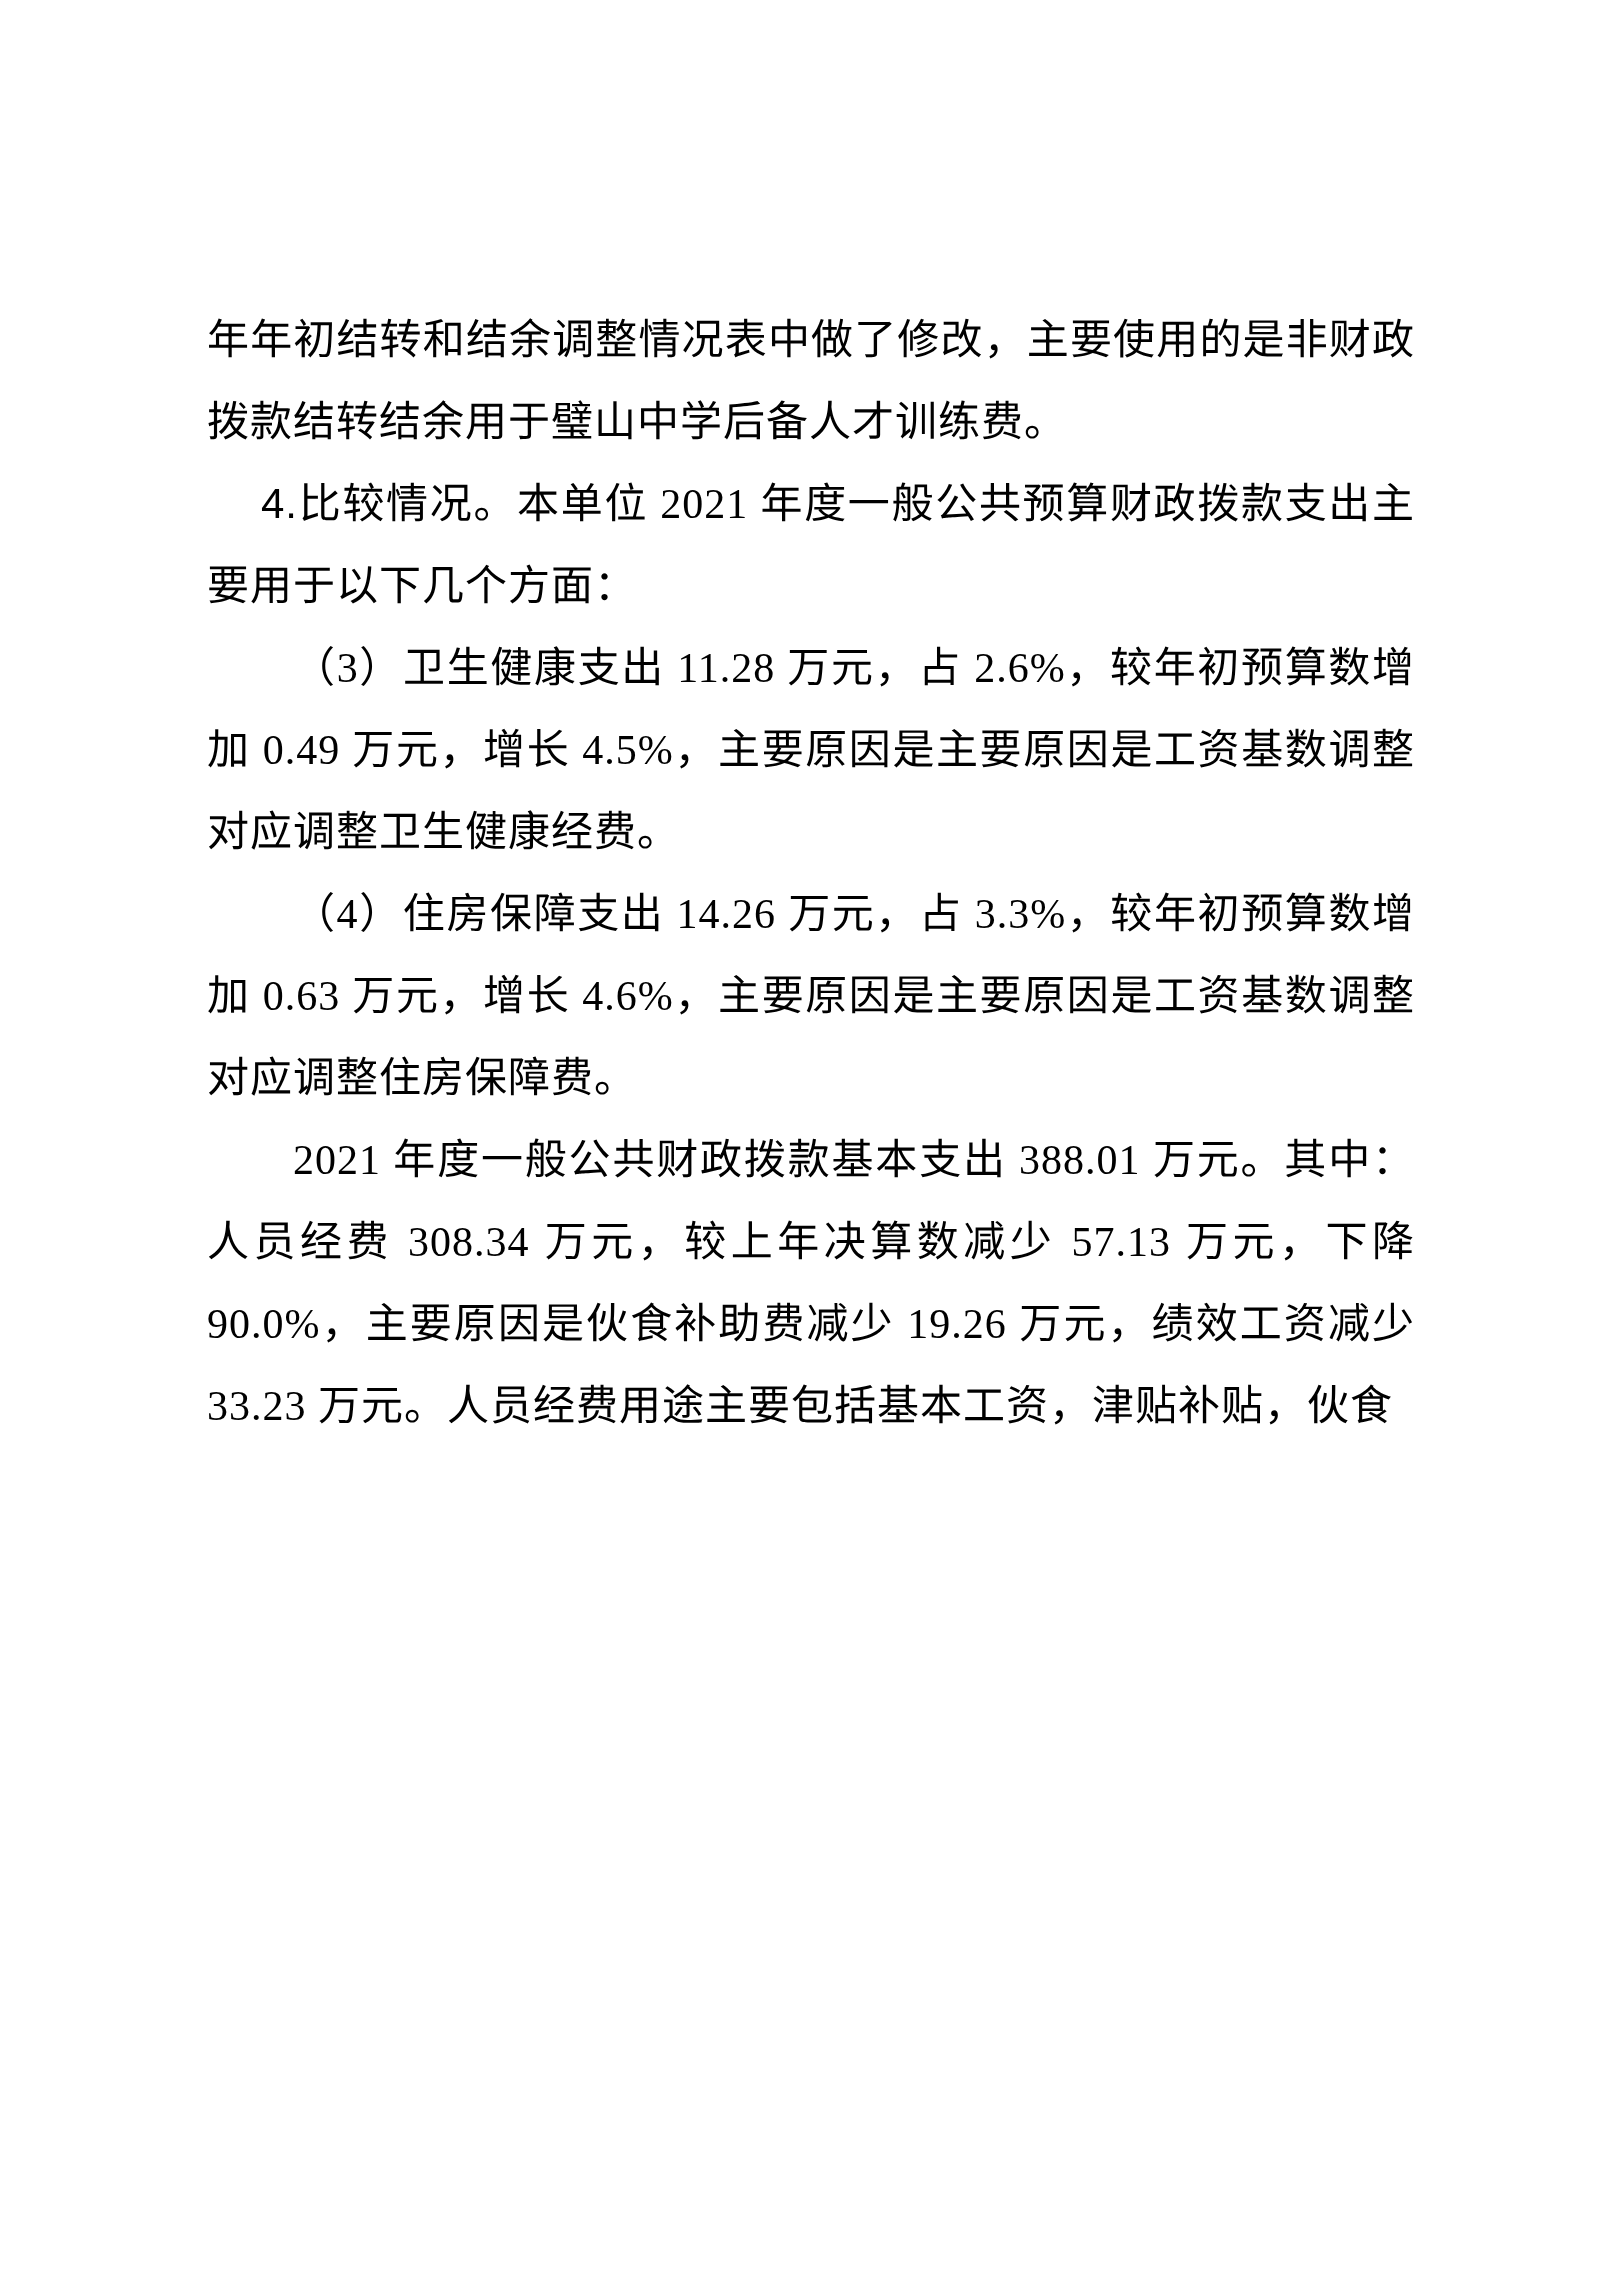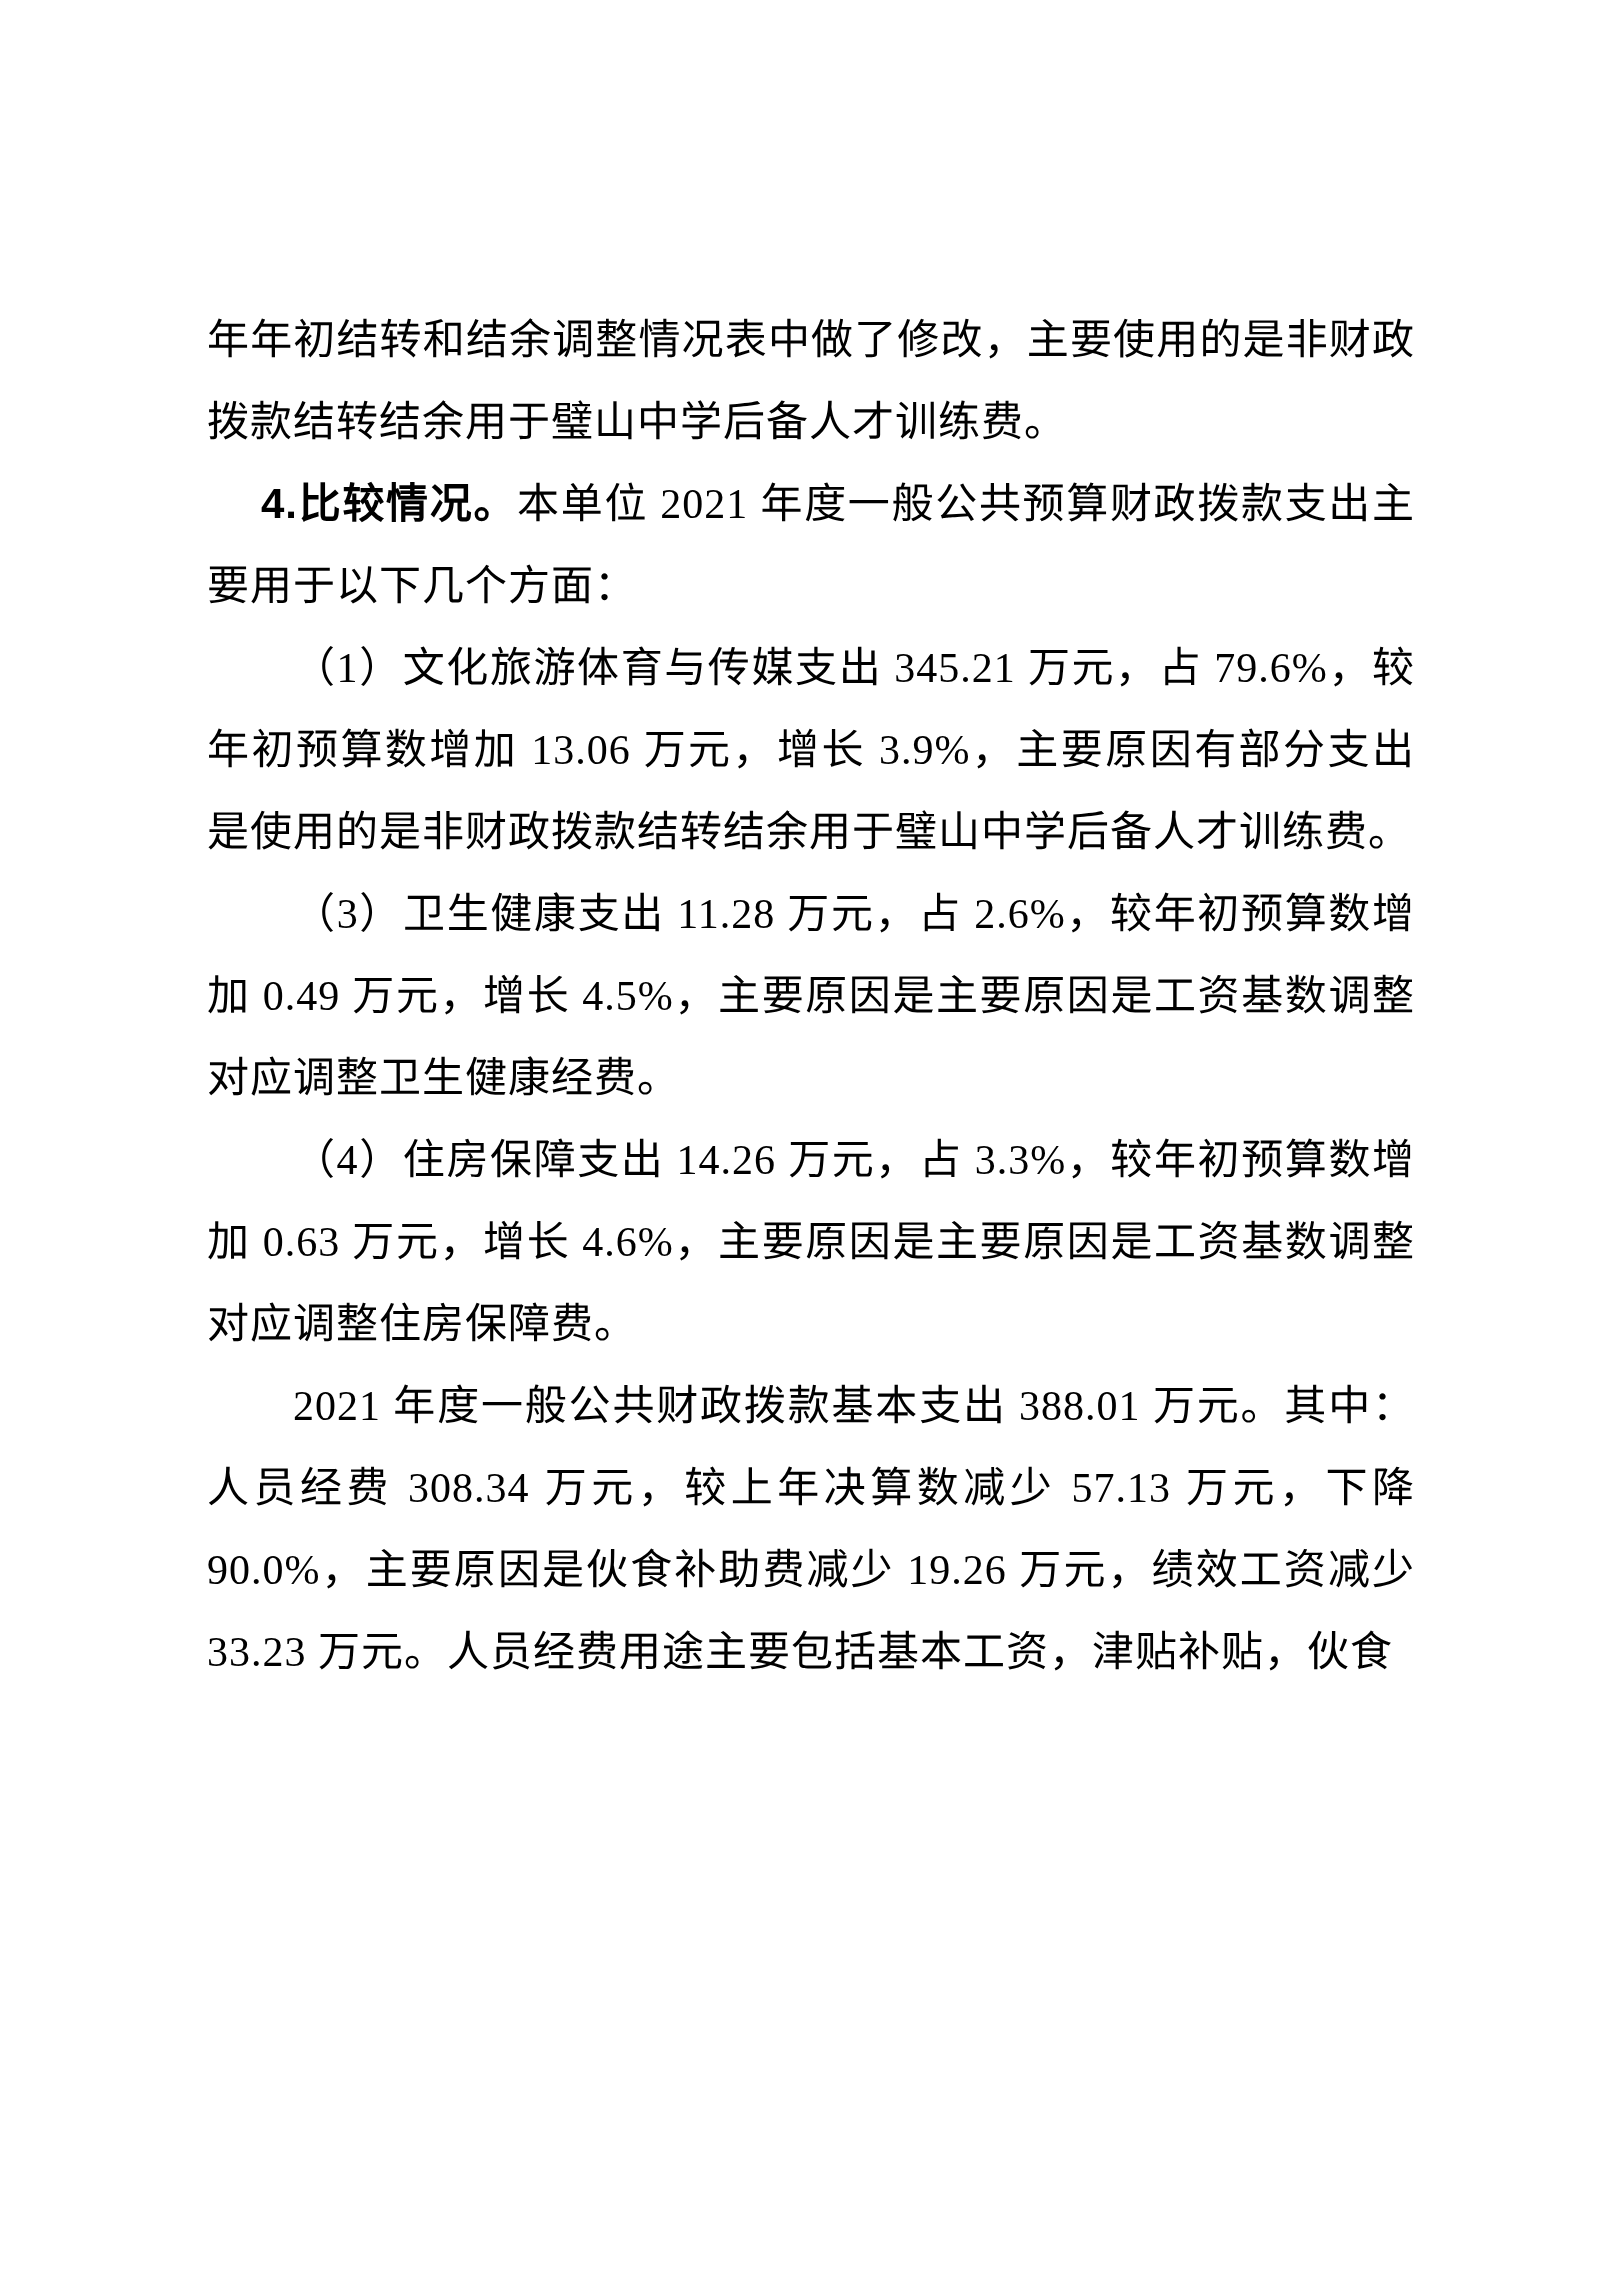--- a/index.html
+++ b/index.html
@@ -36,30 +36,29 @@
   }
   .para {
     margin: 0;
     padding: 0;
   }
   .p-flush   { text-indent: 0; }
   .p-indent  { text-indent: 86px; }
   .p-indent-sm { text-indent: 54px; }
   .run { font-weight: normal; }
   .run-bold {
-    font-weight: 700;
+    font-weight: 400;
     font-family: "Liberation Sans", "DejaVu Sans", sans-serif;
   }
 </style>
 </head>
 <body>
 
 <div class="page">
   <div class="text-block">
       <p class="para p-flush"><span class="run">年年初结转和结余调整情况表中做了修改，主要使用的是非财政拨款结转结余用于璧山中学后备人才训练费。</span></p>
       <p class="para p-indent-sm"><span class="run run-bold">4.比较情况。</span><span class="run">本单位 2021 年度一般公共预算财政拨款支出主要用于以下几个方面：</span></p>
-      <p class="para p-indent"><span class="run">（1）文化旅游体育与传媒支出 345.21 万元，占 79.6%，较年初预算数增加 13.06 万元，增长 3.9%，主要原因有部分支出是使用的是非财政拨款结转结余用于璧山中学后备人才训练费。</span></p>
       <p class="para p-indent"><span class="run">（3）卫生健康支出 11.28 万元，占 2.6%，较年初预算数增加 0.49 万元，增长 4.5%，主要原因是主要原因是工资基数调整对应调整卫生健康经费。</span></p>
       <p class="para p-indent"><span class="run">（4）住房保障支出 14.26 万元，占 3.3%，较年初预算数增加 0.63 万元，增长 4.6%，主要原因是主要原因是工资基数调整对应调整住房保障费。</span></p>
       <p class="para p-indent"><span class="run">2021 年度一般公共财政拨款基本支出 388.01 万元。其中：人员经费 308.34 万元，较上年决算数减少 57.13 万元，下降 90.0%，主要原因是伙食补助费减少 19.26 万元，绩效工资减少 33.23 万元。人员经费用途主要包括基本工资，津贴补贴，伙食</span></p>
     </div>
 </div>
 
 
 </body></html>

